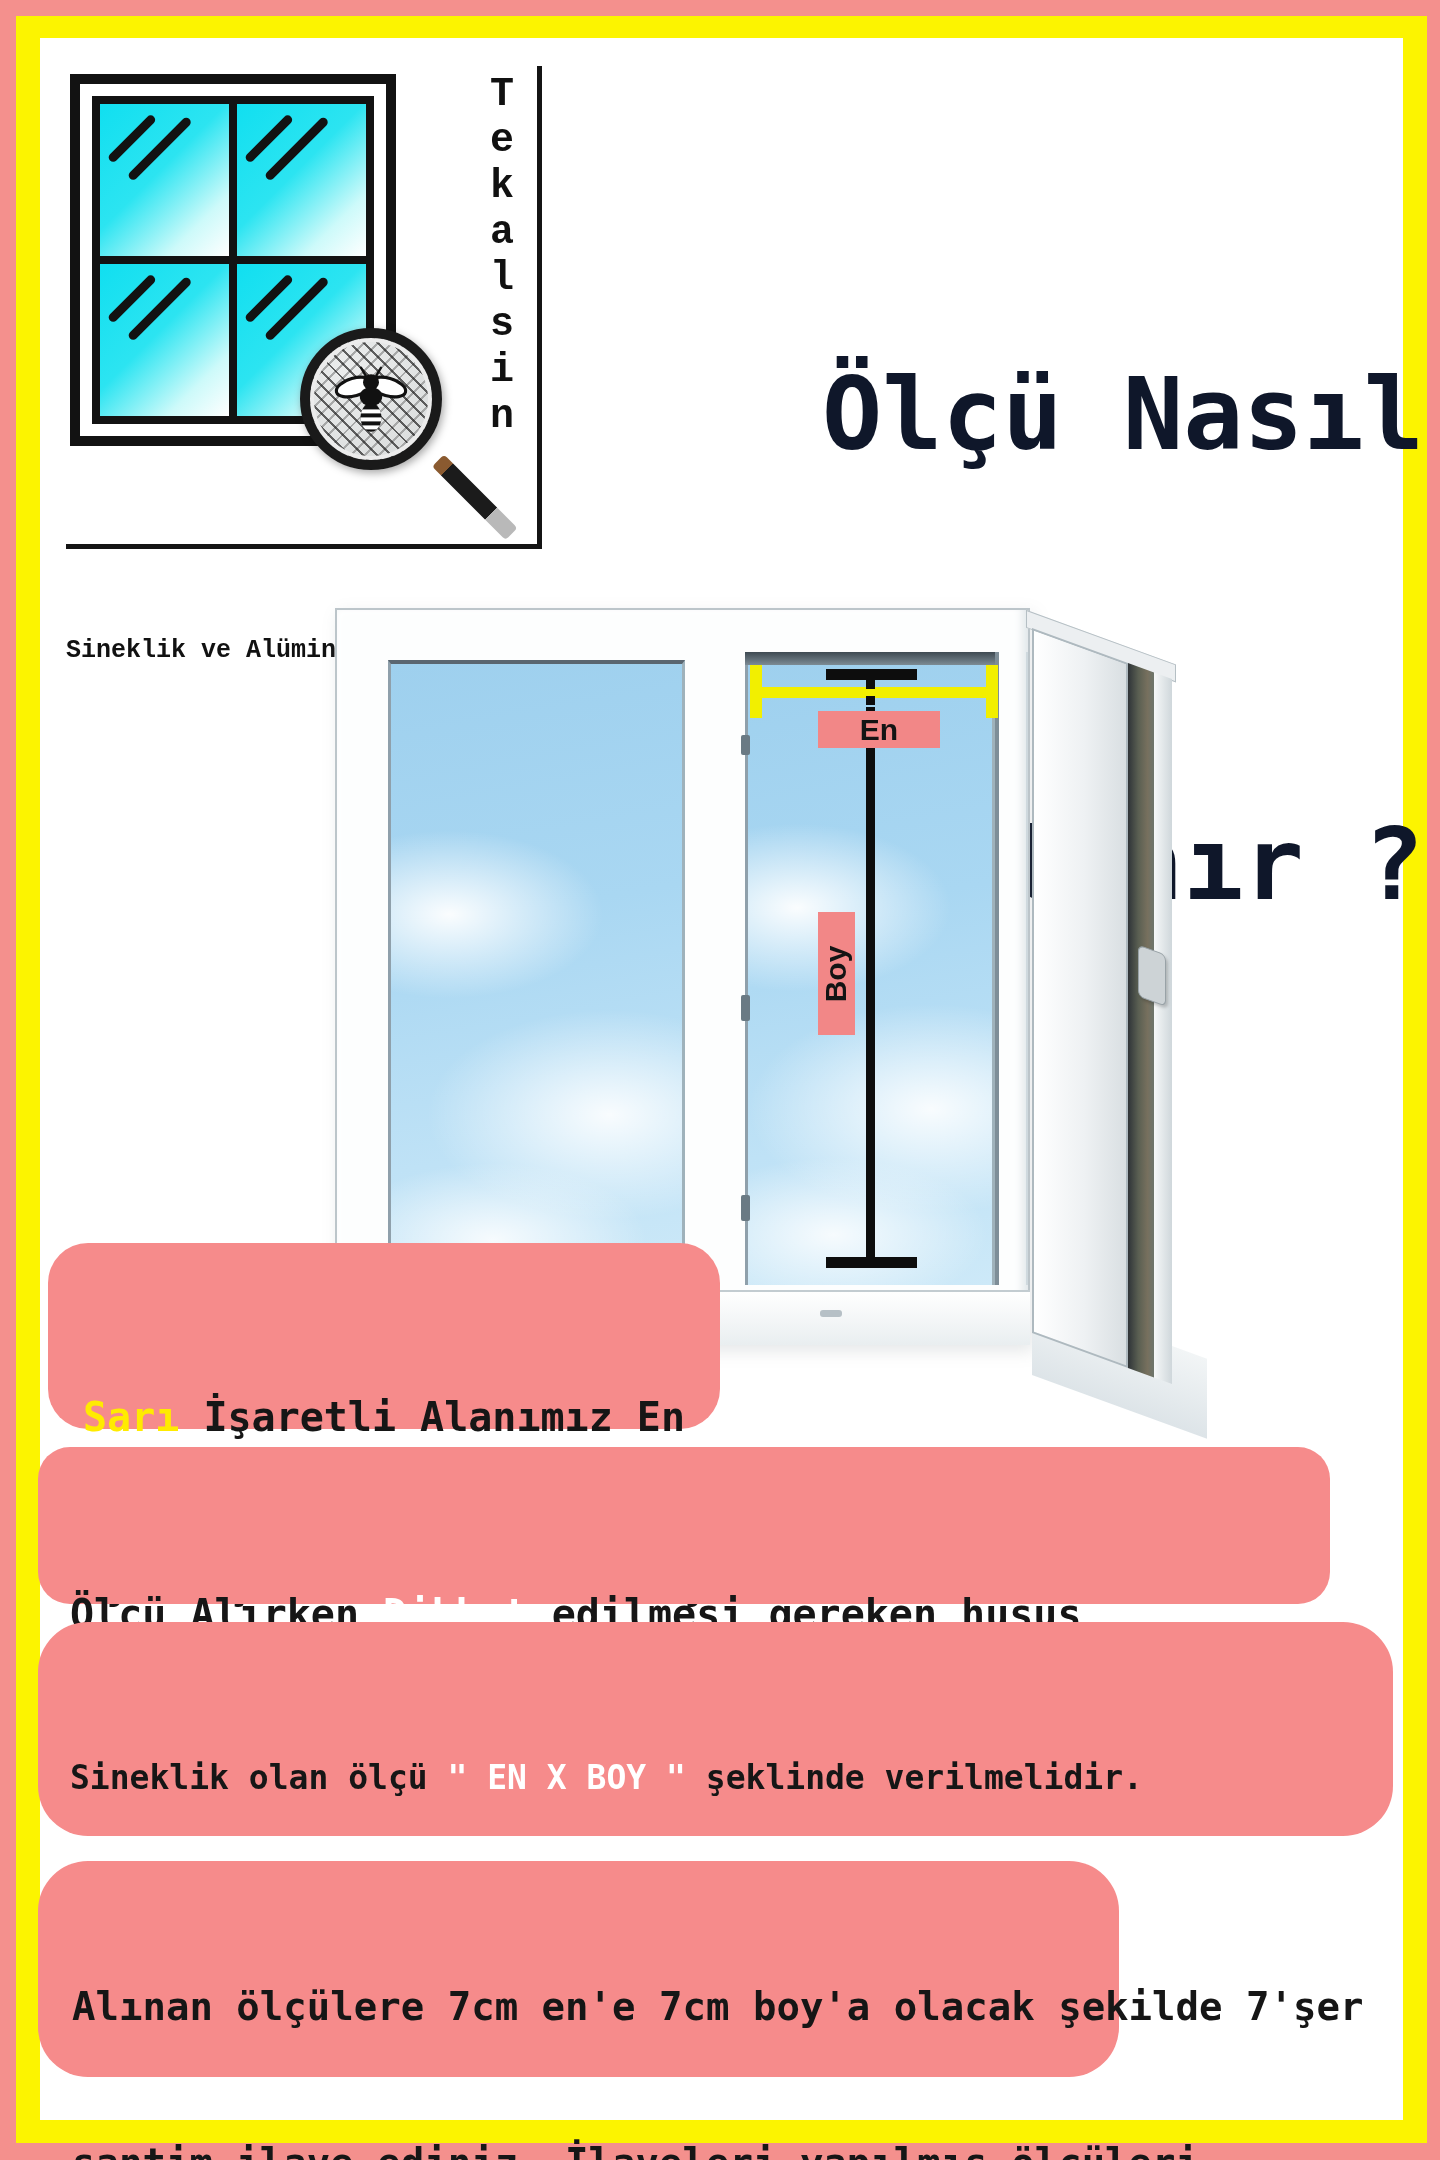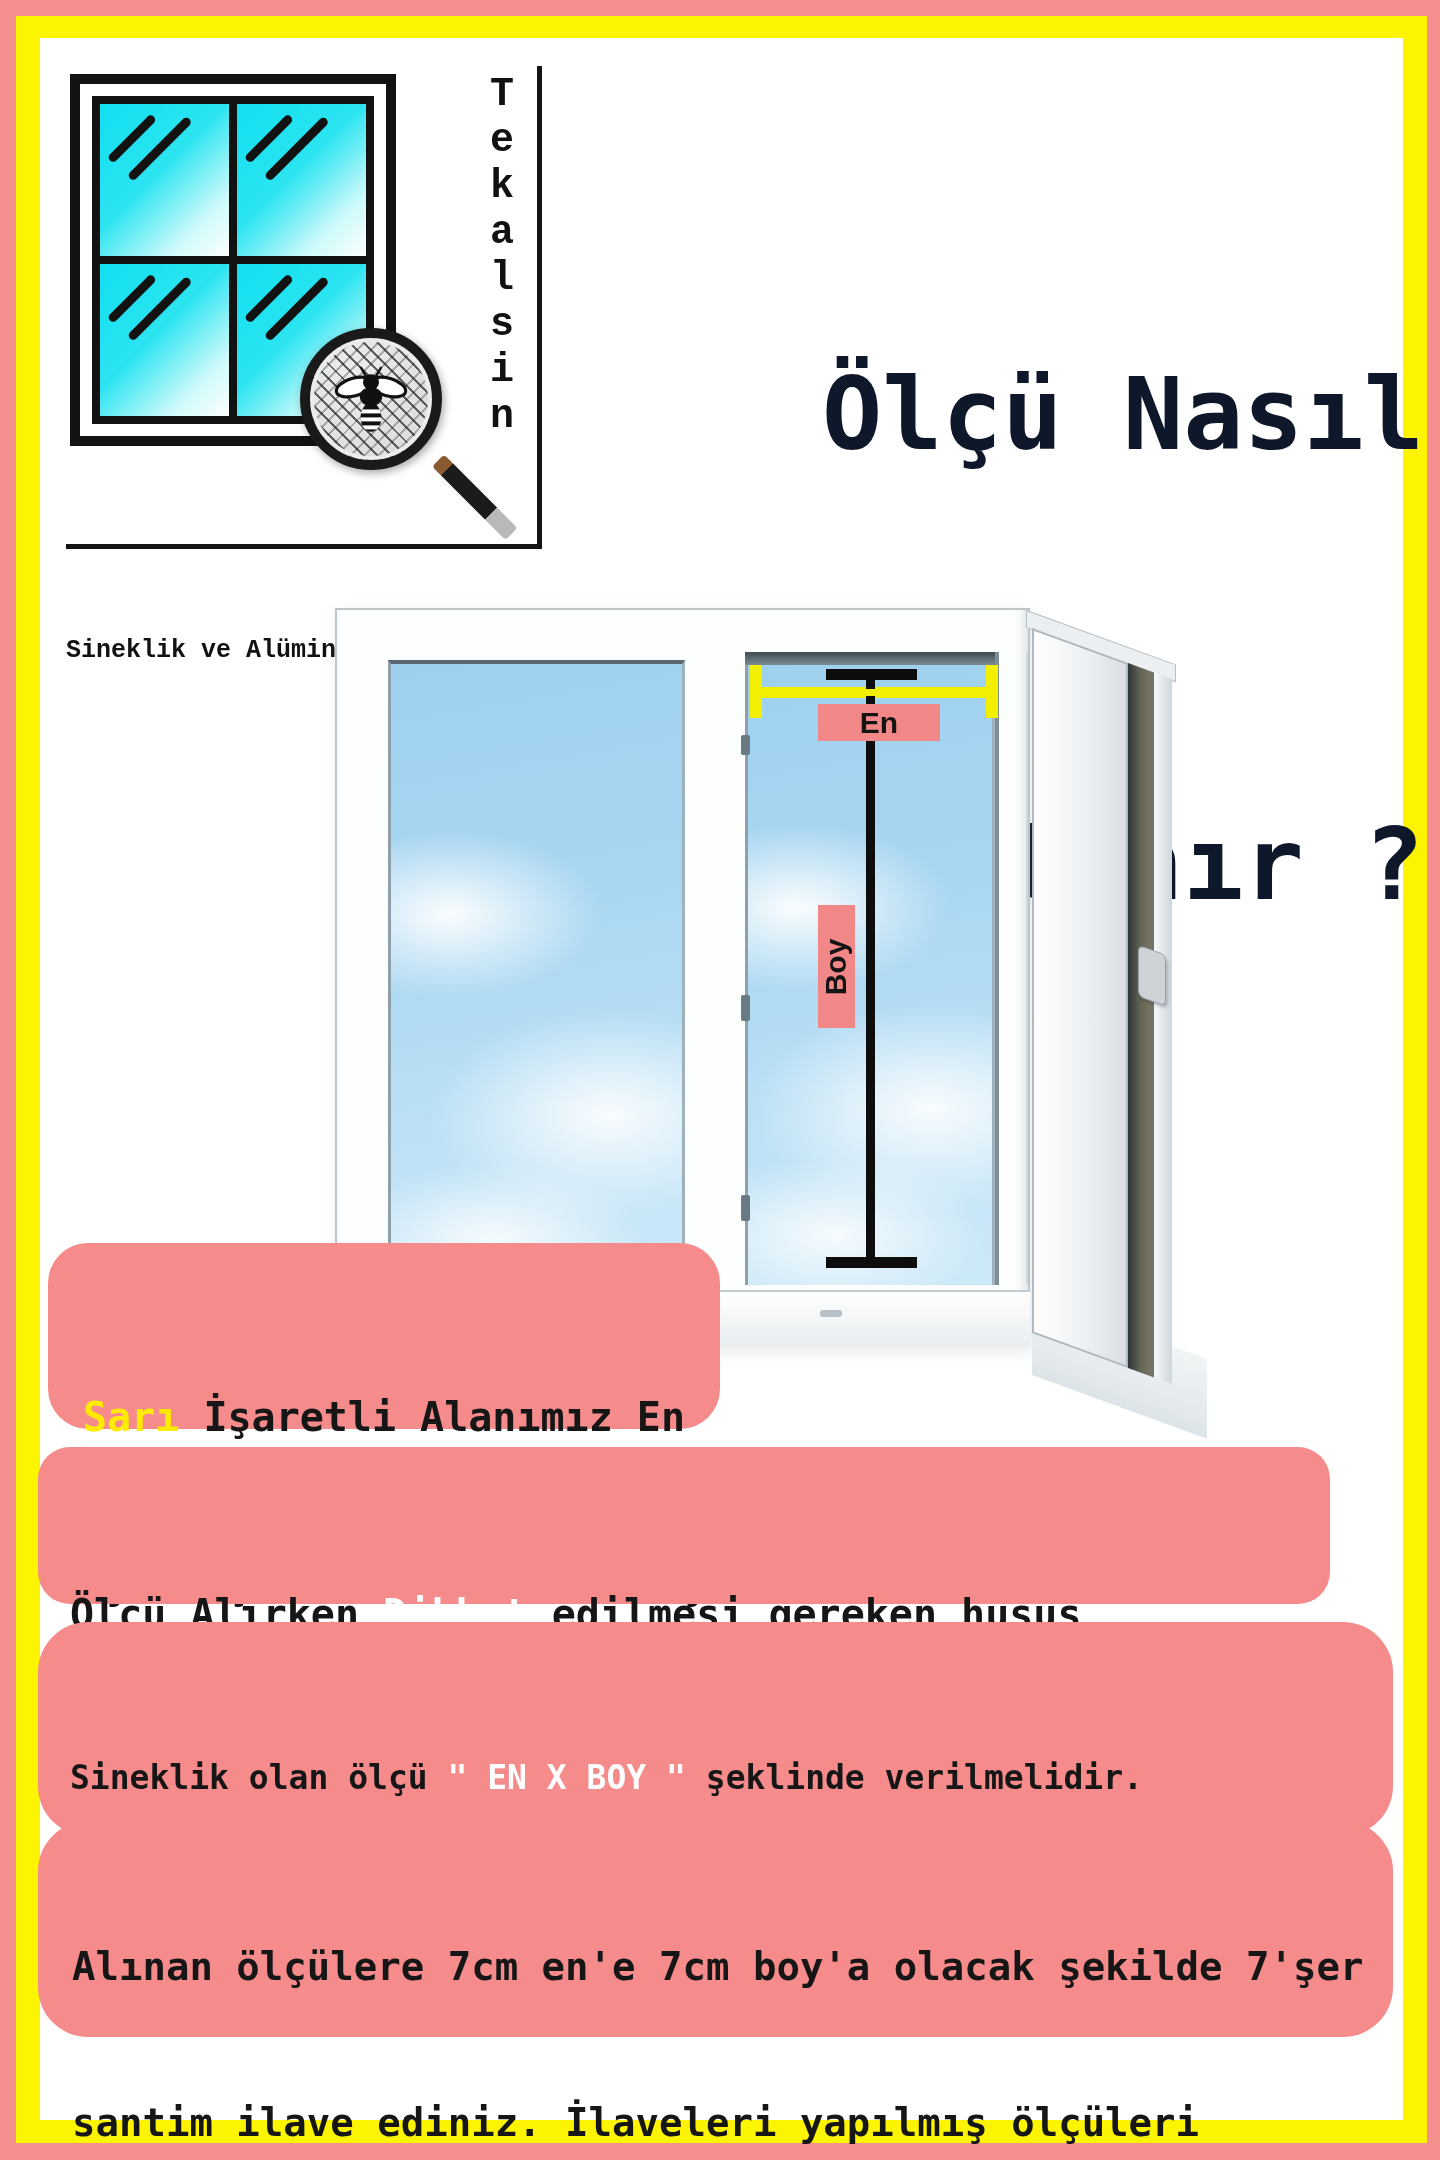--- a/index.html
+++ b/index.html
@@ -97,34 +97,34 @@
   .en-cap-l { left:750px; top:665px; width:12px; height:53px; background:#F2EF00; z-index:5; }
   .en-cap-r { left:986px; top:665px; width:12px; height:53px; background:#F2EF00; z-index:5; }
   .en-bar   { left:750px; top:687px; width:248px; height:11px; background:#F2EF00; z-index:5; }
   .t-top    { left:826px; top:669px; width:91px; height:11px; background:#0d0d0d; }
   .v-dash   { left:866px; top:680px; width:9px;  height:27px;
               background:repeating-linear-gradient(180deg,#0d0d0d 0 9px, rgba(0,0,0,0) 9px 16px); }
   .v-line   { left:866px; top:707px; width:9px; height:556px; background:#0d0d0d; }
   .t-bottom { left:826px; top:1257px; width:91px; height:11px; background:#0d0d0d; }
   .m-label { background:#F28787; color:#141414; z-index:7;
     font-family:"Liberation Sans", sans-serif; font-weight:bold; font-size:30px;
-    display:flex; align-items:center; justify-content:center; }
+    display:flex; align-items:center; justify-content:center;margin-top:7px; }
   .en-label  { left:818px; top:704px; width:122px; height:37px; }
   .boy-label { left:818px; top:905px; width:37px; height:123px; }
   .boy-label span { transform:rotate(-90deg); white-space:nowrap; }
 
   
   .info-box { background:#F68B8B; color:#161616; font-weight:bold; white-space:pre; z-index:8; }
   .box1 { left:48px; top:1243px; width:672px; height:186px; border-radius:40px;
     padding-top:34px; text-align:center; font-size:40px; line-height:56px; }
   .box2 { left:38px; top:1447px; width:1292px; height:157px; border-radius:32px;
     padding:22px 0 0 32px; font-size:40px; line-height:58px; }
   .box3 { left:38px; top:1622px; width:1355px; height:214px; border-radius:50px;
     padding:28px 0 0 32px; font-size:33px; line-height:51px; }
-  .box4 { left:38px; top:1821px; width:1355px; height:216px; border-radius:50px;
+  .box4 { left:38px; top:1861px; width:1081px; height:216px; border-radius:50px;
     padding:16px 0 0 34px; font-size:39px; line-height:52px; }
   .hl-yellow { color:#FFEB00; }
   .hl-white  { color:#ffffff; }
 </style>
 </head>
 <body>
 
 <div class="yellow-frame"></div>
 <div class="canvas"></div>
 

